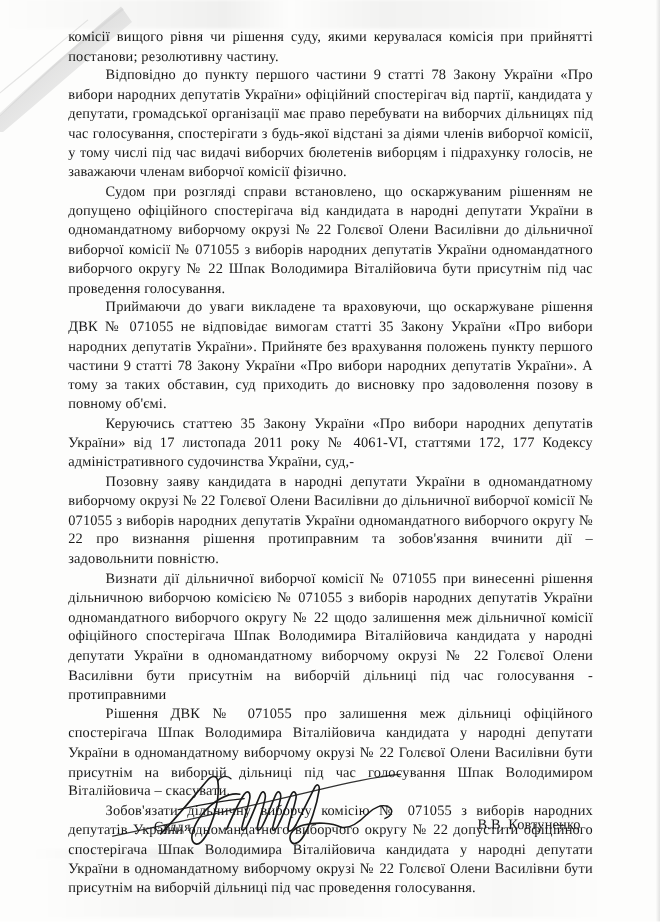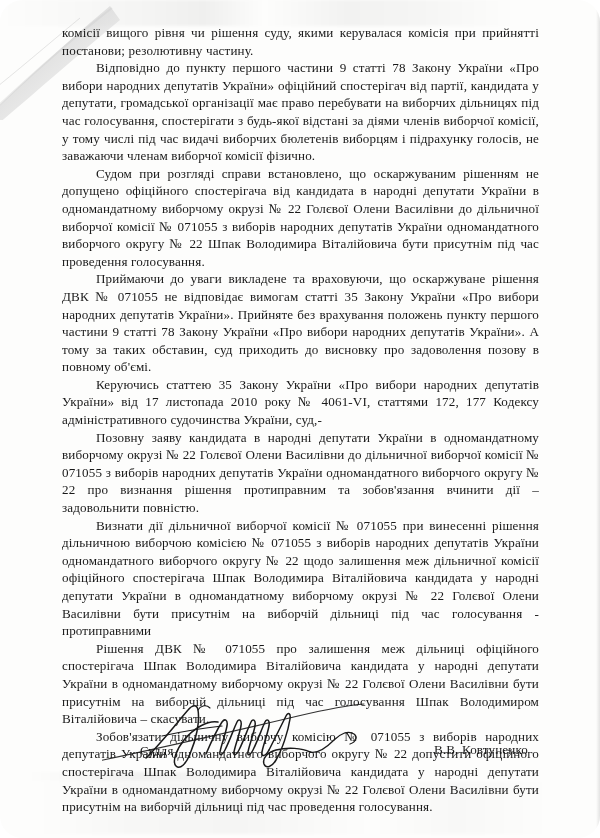--- a/index.html
+++ b/index.html
@@ -9,21 +9,20 @@
     background: #ffffff;
   }
   .page {
     position: relative;
     width: 600px;
     height: 838px;
     background: #fdfdfc;
     overflow: hidden;
     font-family: "Liberation Serif", "DejaVu Serif", serif;
     color: #191919;
-    border-radius: 22px;
   }
 
   
   .scan-noise-top {
     position: absolute;
     left: 0; top: 0;
     width: 600px; height: 26px;
     background:
       linear-gradient(90deg,
         rgba(255,255,255,0) 0%,
@@ -158,21 +157,21 @@
     <path d="M8 118 C 42 86, 80 52, 124 18" stroke="url(#foldGrad2)" stroke-width="2.2" fill="none"></path>
     <path d="M0 104 C 28 82, 58 56, 92 28" stroke="#cccccc" stroke-width="1" fill="none" opacity="0.5"></path>
   </svg>
 
   <div class="body-text">
 
     <p class="para no-indent">комісії вищого рівня чи рішення суду, якими керувалася комісія при прийнятті постанови; резолютивну частину.</p>
     <p class="para">Відповідно до пункту першого частини 9 статті 78 Закону України «Про вибори народних депутатів України» офіційний спостерігач від партії, кандидата у депутати, громадської організації має право перебувати на виборчих дільницях під час голосування, спостерігати з будь-якої відстані за діями членів виборчої комісії, у тому числі під час видачі виборчих бюлетенів виборцям і підрахунку голосів, не заважаючи членам виборчої комісії фізично.</p>
     <p class="para">Судом при розгляді справи встановлено, що оскаржуваним рішенням не допущено офіційного спостерігача від кандидата в народні депутати України в одномандатному виборчому окрузі № 22 Голєвої Олени Василівни до дільничної виборчої комісії № 071055 з виборів народних депутатів України одномандатного виборчого округу № 22 Шпак Володимира Віталійовича бути присутнім під час проведення голосування.</p>
     <p class="para">Приймаючи до уваги викладене та враховуючи, що оскаржуване рішення ДВК № 071055 не відповідає вимогам статті 35 Закону України «Про вибори народних депутатів України». Прийняте без врахування положень пункту першого частини 9 статті 78 Закону України «Про вибори народних депутатів України». А тому за таких обставин, суд приходить до висновку про задоволення позову в повному об'ємі.</p>
-    <p class="para">Керуючись статтею 35 Закону України «Про вибори народних депутатів України» від 17 листопада 2010 року № 4061-VI, статтями 172, 177 Кодексу адміністративного судочинства України, суд,-</p>
+    <p class="para">Керуючись статтею 35 Закону України «Про вибори народних депутатів України» від 17 листопада 2011 року № 4061-VI, статтями 172, 177 Кодексу адміністративного судочинства України, суд,-</p>
 
 
     <p class="para">Позовну заяву кандидата в народні депутати України в одномандатному виборчому окрузі № 22 Голєвої Олени Василівни до дільничної виборчої комісії № 071055 з виборів народних депутатів України одномандатного виборчого округу № 22 про визнання рішення протиправним та зобов'язання вчинити дії – задовольнити повністю.</p>
     <p class="para">Визнати дії дільничної виборчої комісії № 071055 при винесенні рішення дільничною виборчою комісією № 071055 з виборів народних депутатів України одномандатного виборчого округу № 22 щодо залишення меж дільничної комісії офіційного спостерігача Шпак Володимира Віталійовича кандидата у народні депутати України в одномандатному виборчому окрузі № 22 Голєвої Олени Василівни бути присутнім на виборчій дільниці під час голосування - протиправними</p>
     <p class="para">Рішення ДВК № 071055  про залишення меж дільниці офіційного спостерігача Шпак Володимира Віталійовича кандидата у народні депутати України в одномандатному виборчому окрузі № 22 Голєвої Олени Василівни бути присутнім на виборчій дільниці під час голосування Шпак Володимиром Віталійовича – скасувати.</p>
     <p class="para">Зобов'язати дільничну виборчу комісію № 071055 з виборів народних депутатів України одномандатного виборчого округу № 22 допустити офіційного спостерігача Шпак Володимира Віталійовича кандидата у народні депутати України в одномандатному виборчому окрузі № 22 Голєвої Олени Василівни бути присутнім на виборчій дільниці під час проведення голосування.</p>
 
   </div>
 
   <div class="signature-block">

